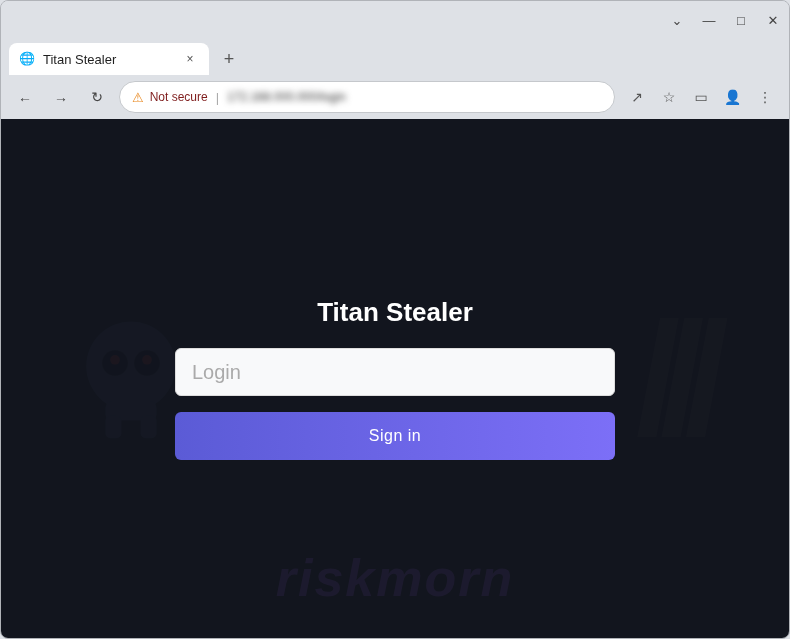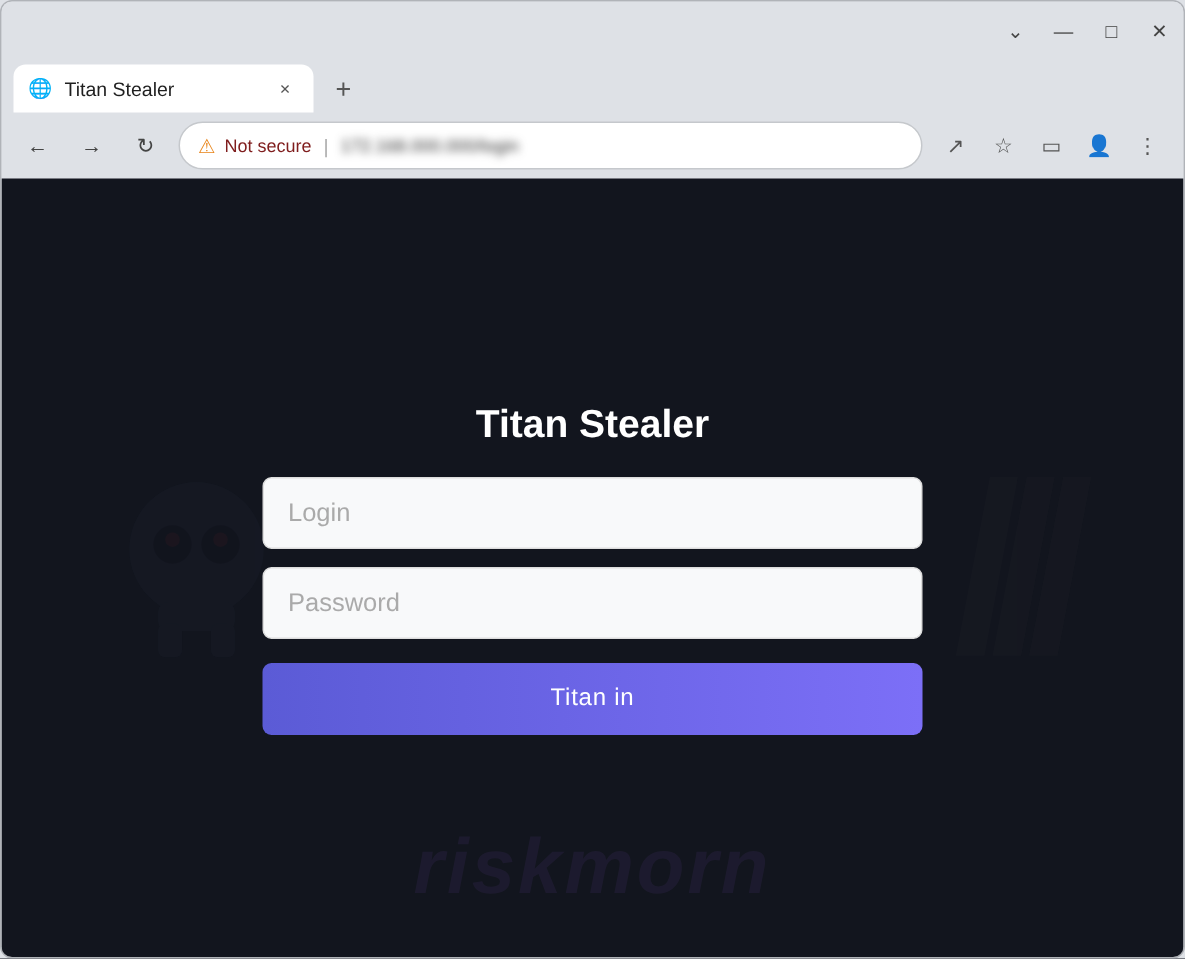--- a/index.html
+++ b/index.html
@@ -285,21 +285,21 @@
       text-align: center;
     }
 
     .login-input {
       width: 100%;
       height: 48px;
       background: #f8f9fa;
       border: 1px solid #ddd;
       border-radius: 6px;
       padding: 4px 16px;
-      font-size: 17px;
+      font-size: 20px;
       color: #333;
       outline: none;
     }
 
     .login-input::placeholder {
       color: #aaa;
     }
 
     .sign-in-btn {
       width: 100%;
@@ -386,17 +386,16 @@
 
         <div class="slash-watermark">///</div>
 
         <div class="text-watermark">riskmorn</div>
       </div>
     </div>
 
     <div class="login-form-container">
       <h1 class="login-title">Titan Stealer</h1>
       <input class="login-input" type="text" placeholder="Login" style="">
-      <input class="login-input" type="password" placeholder="Password" style="">
-      <button class="sign-in-btn">Titan in</button>
+      <button class="sign-in-btn">Sign in</button>
     </div>
   </div>
 </div>
 
 </body></html>

